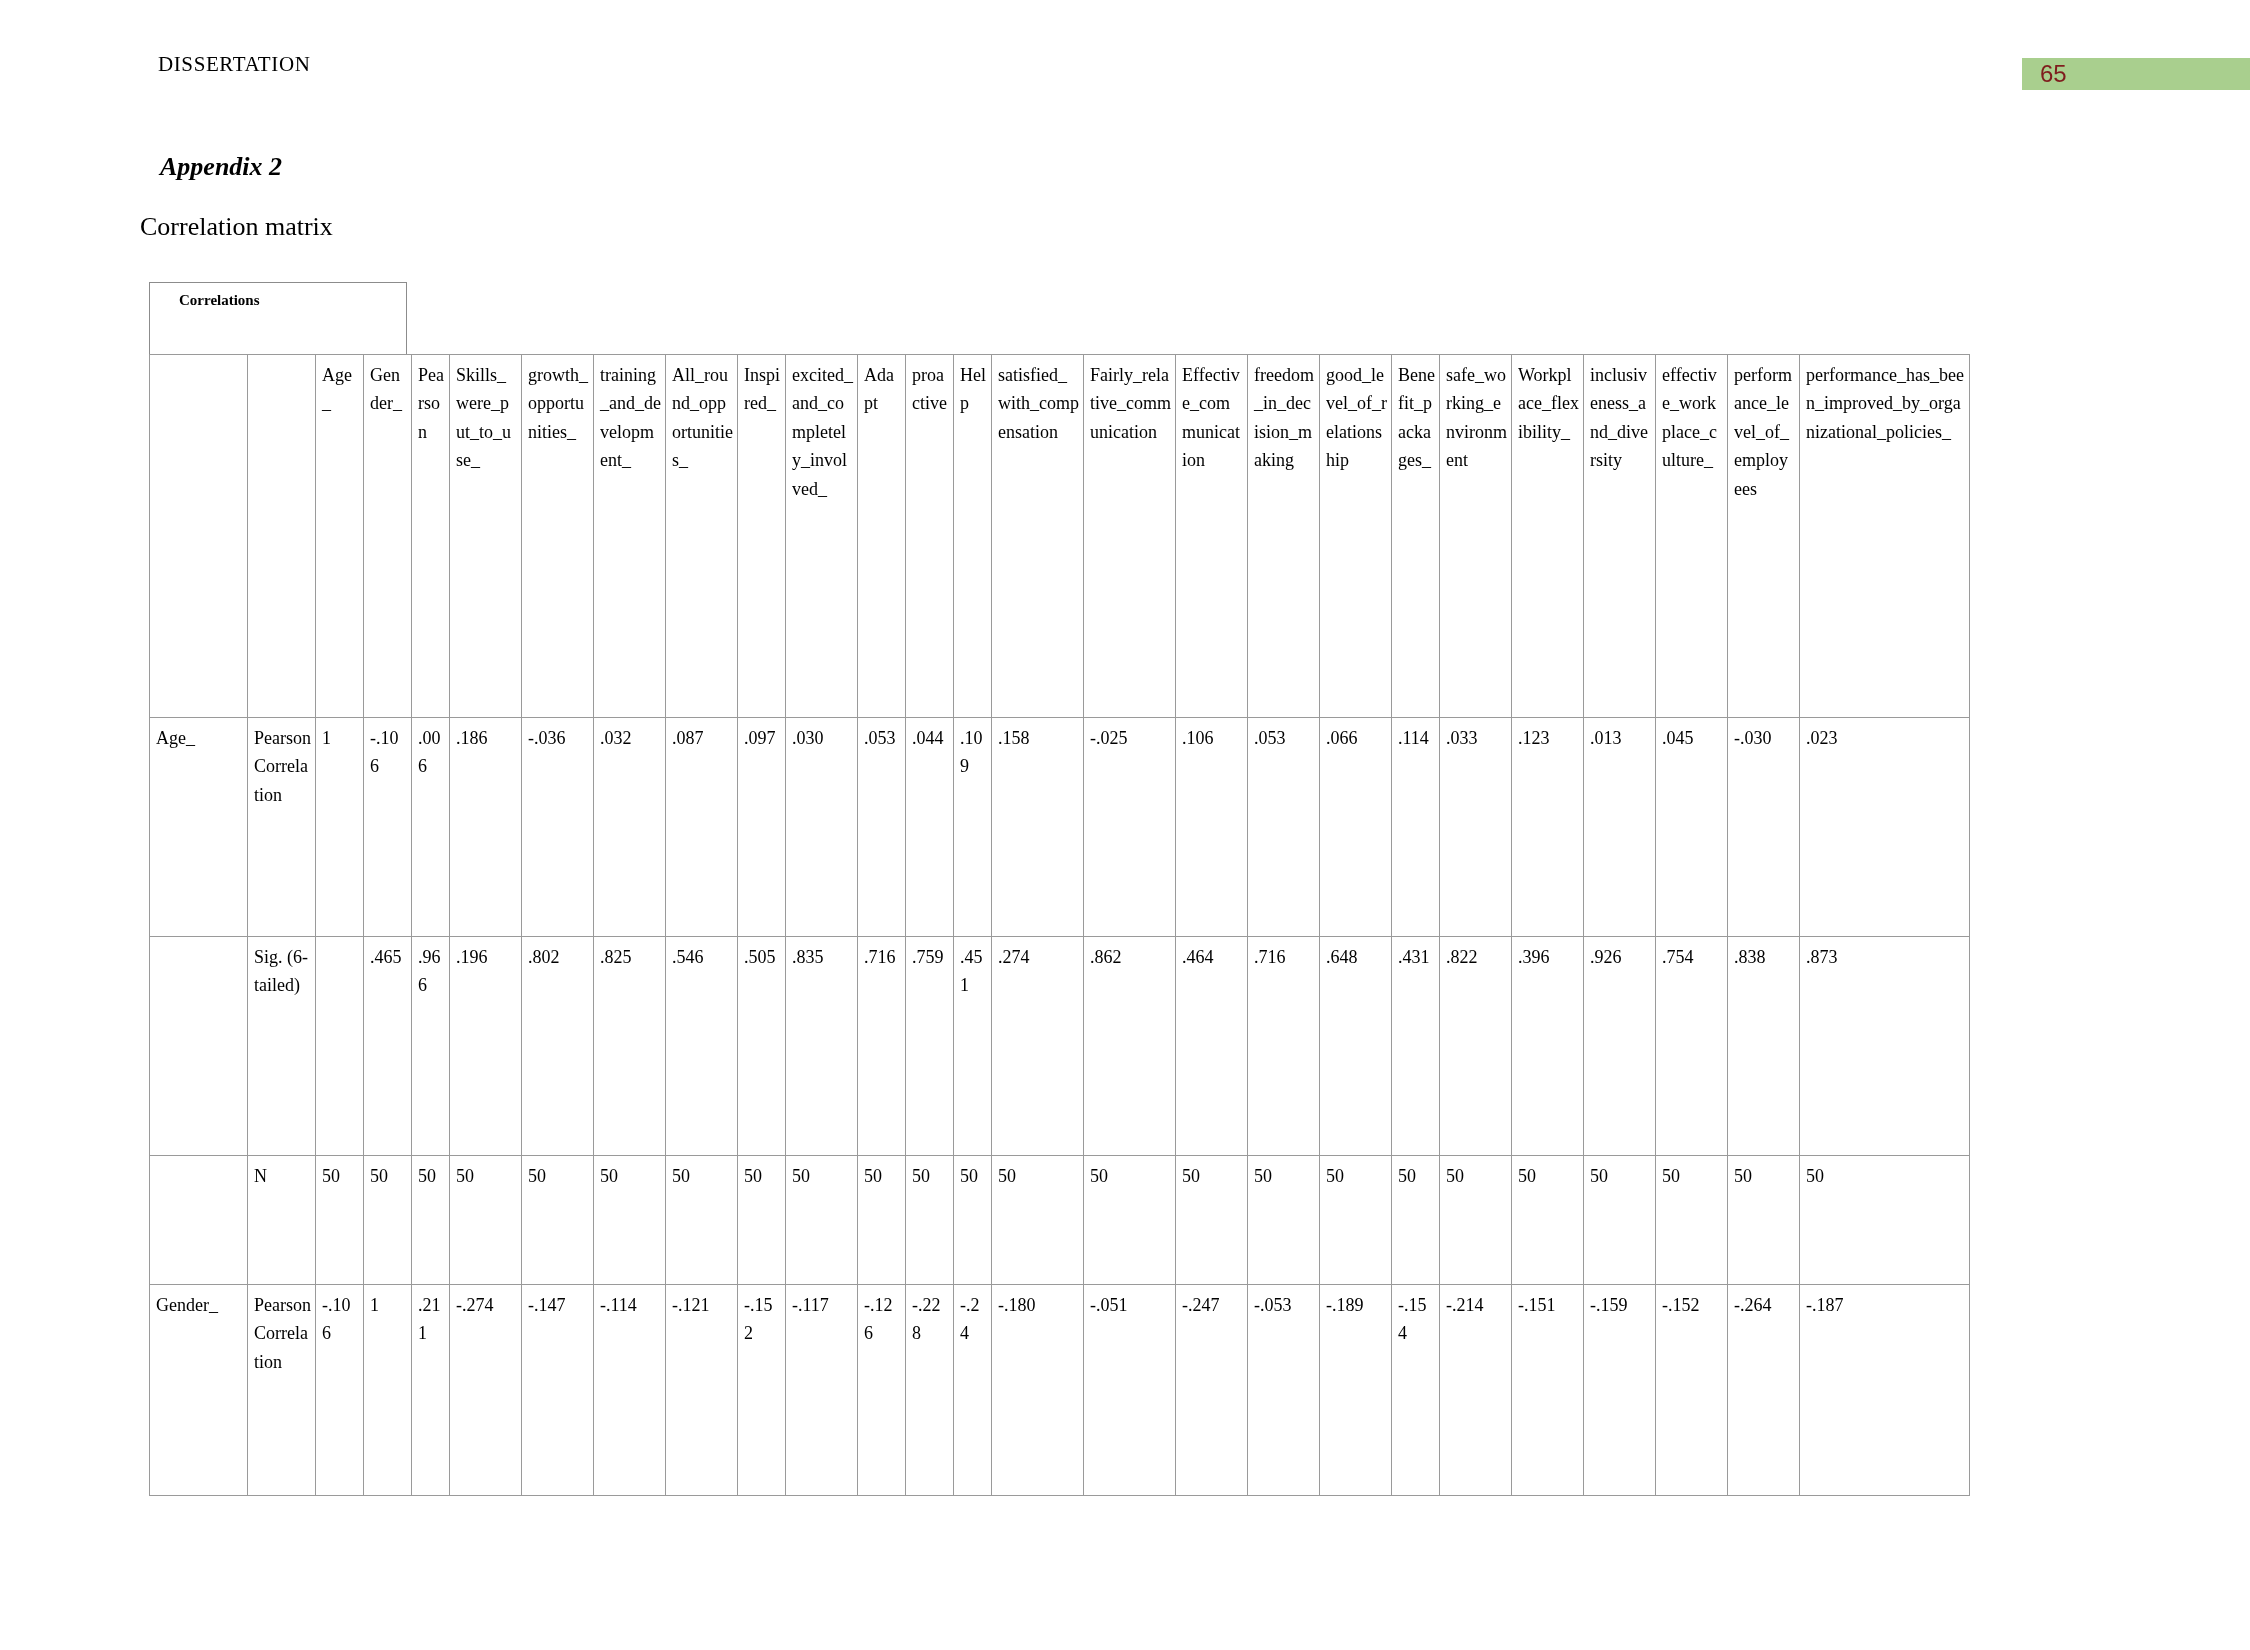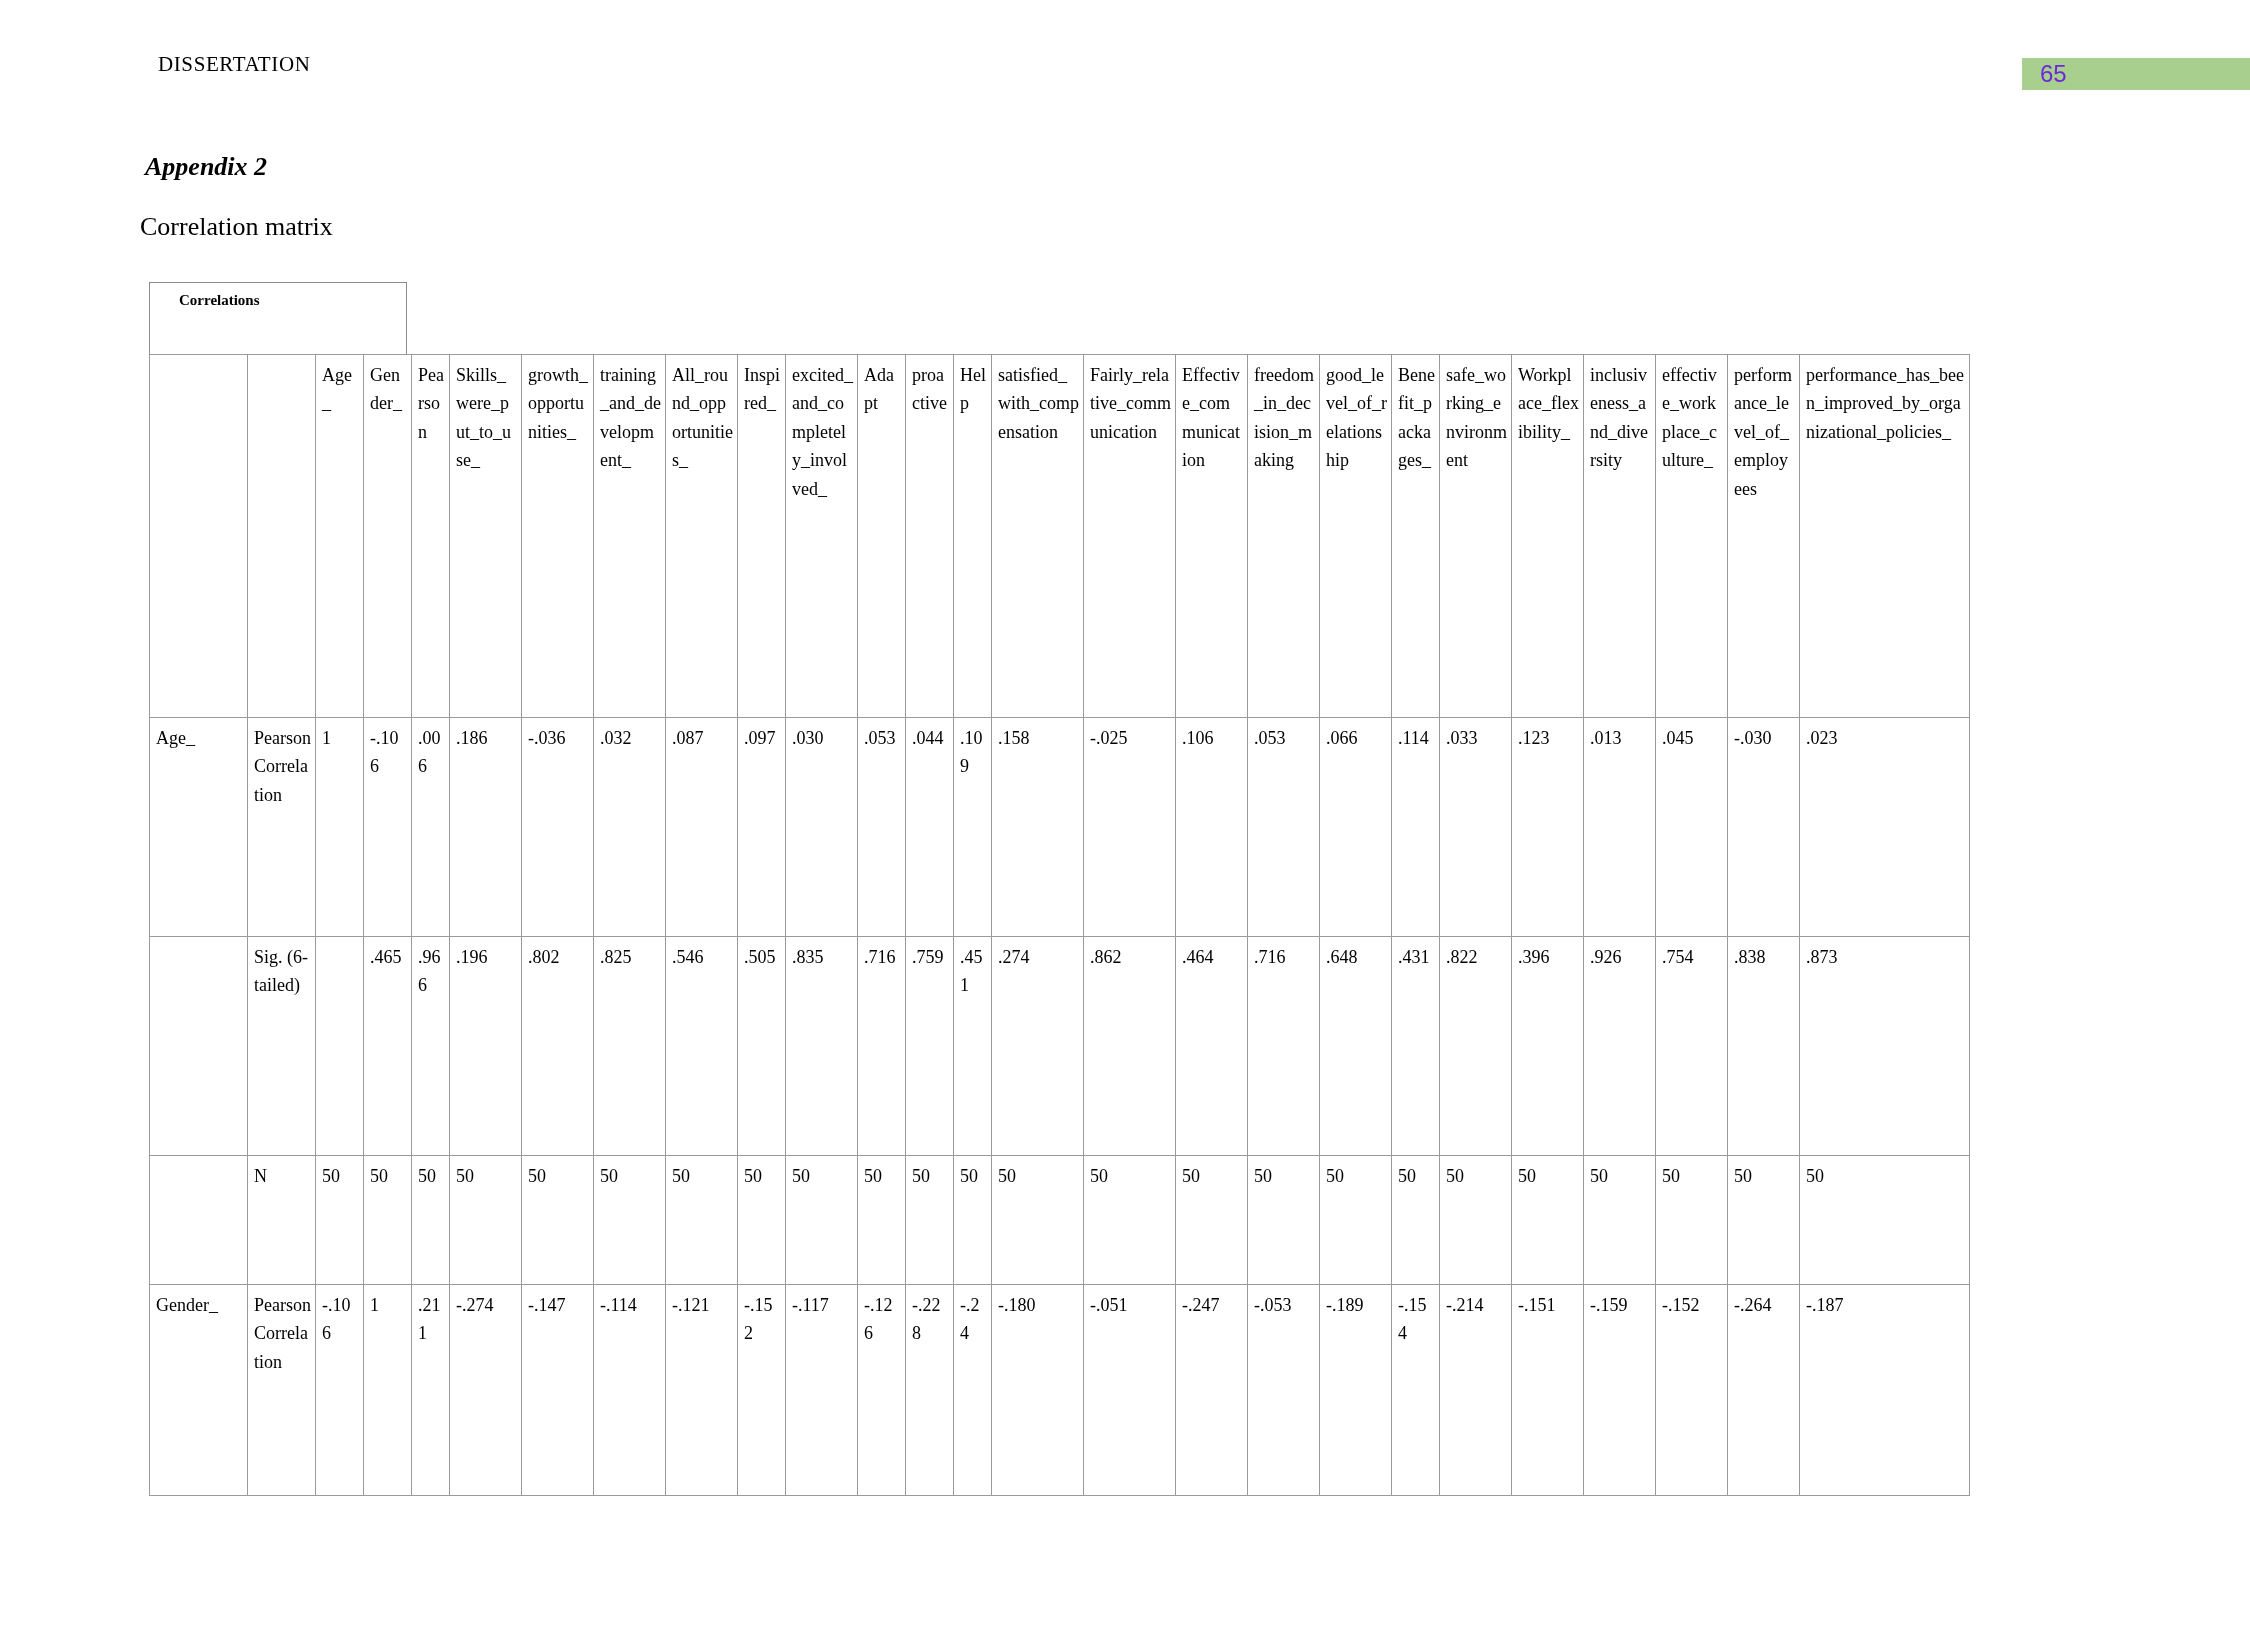--- a/index.html
+++ b/index.html
@@ -24,33 +24,33 @@
     font-size: 21px;
     letter-spacing: 0.6px;
   }
   .page-number-badge {
     position: absolute;
     top: 58px;
     right: 0px;
     width: 228px;
     height: 32px;
     background: #a9cf8e;
-    color: #6d28d9;
+    color: #7f1d1d;
     font-size: 24px;
     font-family: "Liberation Sans", sans-serif;
     line-height: 32px;
     padding-left: 18px;
     box-sizing: border-box;
   }
 
   
   .appendix-heading {
     position: absolute;
     top: 152px;
-    left: 145px;
+    left: 160px;
     font-size: 26px;
     font-weight: bold;
     font-style: italic;
   }
   .section-heading {
     position: absolute;
     top: 212px;
     left: 140px;
     font-size: 26px;
   }

